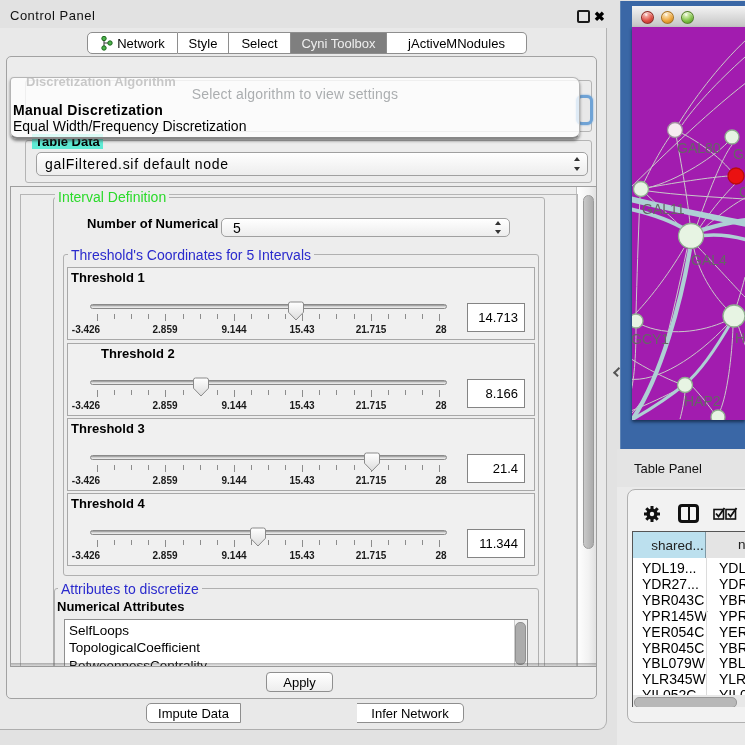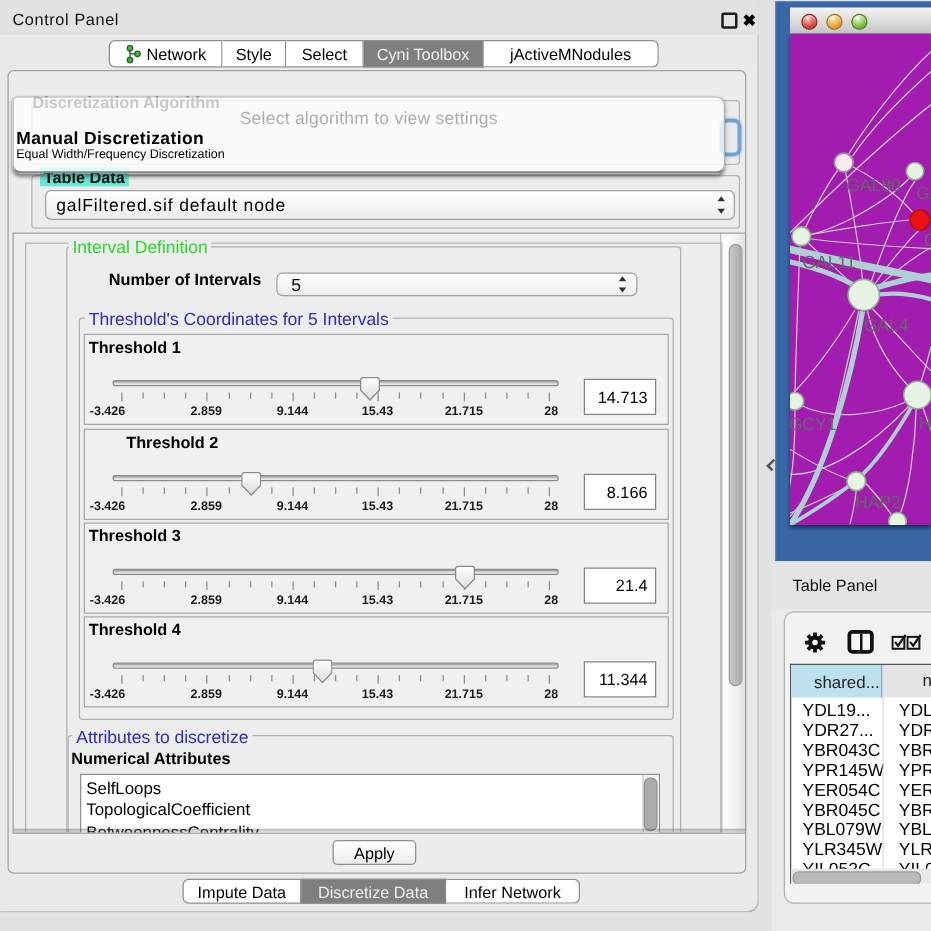--- a/index.html
+++ b/index.html
@@ -35,21 +35,21 @@
       <div style="position:absolute;left:8px;top:50%;transform:translateY(-52%);font-size:14px;color:#000;letter-spacing:0.7px;">galFiltered.sif default node</div>
       <div style="position:absolute;left:537px;top:50%;margin-top:-7px;width:0;height:0;border-left:3.5px solid transparent;border-right:3.5px solid transparent;border-bottom:4.5px solid #333;"></div>
       <div style="position:absolute;left:537px;top:50%;margin-top:2.5px;width:0;height:0;border-left:3.5px solid transparent;border-right:3.5px solid transparent;border-top:4.5px solid #333;"></div>
     </div>
     <div class="a" style="left:10px;top:186px;width:587px;height:481px;border:1px solid #9e9e9e;background:#ededed;box-sizing:border-box;overflow:hidden;" id="sp">
       <div class="a" style="left:565px;top:0;width:21px;height:480px;background:linear-gradient(to right,#ffffff,#f2f2f2 55%,#dddddd);border-left:1px solid #c0c0c0;"></div>
       <div class="a" style="left:572px;top:8px;width:11px;height:354px;background:linear-gradient(to right,#c9c9c9,#ababab);border:1px solid #9a9a9a;border-radius:6px;box-sizing:border-box;"></div>
       <div class="a" style="left:9px;top:7px;width:556px;height:490px;border:1px solid #b5b5b5;"></div>
       <div class="a" style="left:42px;top:10px;width:490px;height:484px;border:1px solid #b0b0b0;border-radius:3px;"></div>
       <div class="a" style="left:44px;top:2px;background:#ededed;padding:0 3px;font-size:14px;color:#2ada2a;">Interval Definition</div>
-      <div class="a b13" style="left:76px;top:29px;">Number of Intervals</div>
+      <div class="a b13" style="left:76px;top:29px;">Number of Numerical</div>
       <div class="a"></div>
       <div class="a" style="left:210px;top:31px;">
         <div style="left:0px;top:0px;width:289px;height:19px;background:linear-gradient(#ffffff,#f4f4f4 60%,#ededed);border:1px solid #a0a0a0;border-radius:5px;box-sizing:border-box;box-shadow:inset 0 1px 0 #fff;">
           <div style="position:absolute;left:12px;top:50%;transform:translateY(-52%);font-size:14px;color:#000;letter-spacing:0.2px;">5</div>
           <div style="position:absolute;left:274px;top:50%;margin-top:-7px;width:0;height:0;border-left:3.5px solid transparent;border-right:3.5px solid transparent;border-bottom:4.5px solid #333;"></div>
           <div style="position:absolute;left:274px;top:50%;margin-top:2.5px;width:0;height:0;border-left:3.5px solid transparent;border-right:3.5px solid transparent;border-top:4.5px solid #333;"></div>
         </div>
       </div>
       <div class="a" style="left:52px;top:67px;width:474px;height:320px;border:1px solid #b0b0b0;border-radius:3px;"></div>
       <div class="a" style="left:57px;top:60px;background:#ededed;padding:0 3px;font-size:14px;color:#2a2acd;">Threshold's Coordinates for 5 Intervals</div>
@@ -220,26 +220,25 @@
         <div style="position:absolute;left:4px;top:3px;font-size:13.5px;color:#000;">SelfLoops</div>
         <div style="position:absolute;left:4px;top:20.5px;font-size:13.5px;color:#000;">TopologicalCoefficient</div>
         <div style="position:absolute;left:4px;top:38px;font-size:13.5px;color:#000;">BetweennessCentrality</div>
         <div style="position:absolute;right:0;top:0;width:12px;height:78px;background:#f2f2f2;border-left:1px solid #ccc;"></div>
         <div style="position:absolute;right:1px;top:2px;width:9px;height:41px;background:#acacac;border:1px solid #909090;border-radius:5px;"></div>
       </div>
     </div>
     <div class="a" style="left:11px;top:663px;width:585px;height:4px;background:linear-gradient(rgba(90,90,90,0.45),rgba(150,150,150,0.05));"></div>
     <div class="a" style="left:266px;top:672px;width:67px;height:20px;background:linear-gradient(#ffffff,#ededed);border:1px solid #8f8f8f;border-radius:4px;box-sizing:border-box;display:flex;align-items:center;justify-content:center;font-size:13px;color:#000;">Apply</div>
     <div class="a" style="left:146px;top:703px;width:95px;height:20px;background:#ffffff;border:1px solid #8e8e8e;border-top-left-radius:5px;border-bottom-left-radius:5px;display:flex;align-items:center;justify-content:center;font-size:13px;color:#000;box-sizing:border-box;text-align:right;">Impute Data</div>
-    <div class="a" style="left:241px;top:703px;width:116px;height:20px;background:#7f7f7f;border:1px solid #8e8e8e;border-left:none;display:flex;align-items:center;justify-content:center;font-size:13px;color:#ededed;box-sizing:border-box;">Discretize Data</div>
     <div class="a" style="left:357px;top:703px;width:107px;height:20px;background:#ffffff;border:1px solid #8e8e8e;border-left:none;border-top-right-radius:5px;border-bottom-right-radius:5px;display:flex;align-items:center;justify-content:center;font-size:13px;color:#000;box-sizing:border-box;">Infer Network</div>
     <div class="a" style="left:10px;top:77px;width:568px;height:59px;background:rgba(255,255,255,0.78);border:1px solid #b5b5b5;border-bottom:2px solid #878787;border-radius:4px 7px 7px 7px;box-shadow:0 2px 3px rgba(60,60,60,0.6);z-index:30;">
       <div style="position:absolute;left:0;top:8px;width:100%;text-align:center;font-size:14px;color:#abaeb0;letter-spacing:0.2px;">Select algorithm to view settings</div>
       <div style="position:absolute;left:2px;top:24px;font-size:14px;font-weight:bold;color:#000;letter-spacing:0.3px;">Manual Discretization</div>
-      <div style="position:absolute;left:2px;top:39.5px;font-size:10px;color:#000;">Equal Width/Frequency Discretization</div>
+      <div style="position:absolute;left:2px;top:39.5px;font-size:14px;color:#000;">Equal Width/Frequency Discretization</div>
     </div>
     <div class="a" style="left:615px;top:368px;width:4px;height:6px;border-left:2px solid #555;border-bottom:2px solid #555;transform:rotate(45deg);"></div>
     <div class="a" style="left:620px;top:1px;width:125px;height:448px;background:#3a67a6;box-shadow:inset 1px 0 0 #5e84b5;">
       <div style="position:absolute;left:12px;top:5px;width:113px;height:21px;background:linear-gradient(#f4f4f4,#c4c4c4);border-bottom:1px solid #8f8f8f;">
         <div style="position:absolute;left:9px;top:4.5px;width:11px;height:11px;border-radius:50%;background:radial-gradient(circle at 38% 25%,#ffffff 0%,#f2a29a 18%,#dd4a40 60%,#a93930 95%);border:0.5px solid rgba(120,30,25,0.8);box-shadow:inset 0 1px 1px rgba(255,255,255,0.6);"></div>
         <div style="position:absolute;left:29px;top:4.5px;width:11px;height:11px;border-radius:50%;background:radial-gradient(circle at 38% 25%,#ffffff 0%,#f8d79c 18%,#eca336 60%,#b97d22 95%);border:0.5px solid rgba(150,100,20,0.8);box-shadow:inset 0 1px 1px rgba(255,255,255,0.6);"></div>
         <div style="position:absolute;left:49px;top:4.5px;width:11px;height:11px;border-radius:50%;background:radial-gradient(circle at 38% 25%,#ffffff 0%,#cdeaa5 18%,#7cc044 60%,#559427 95%);border:0.5px solid rgba(70,110,30,0.8);box-shadow:inset 0 1px 1px rgba(255,255,255,0.6);"></div>
       </div>
       <div style="position:absolute;left:12px;top:26px;width:113px;height:393px;background:#a21caf;overflow:hidden;box-shadow:0 2px 3px rgba(10,25,50,0.7);">
         <svg width="113" height="393" viewBox="0 0 113 393" style="position:absolute;left:0;top:0;">

